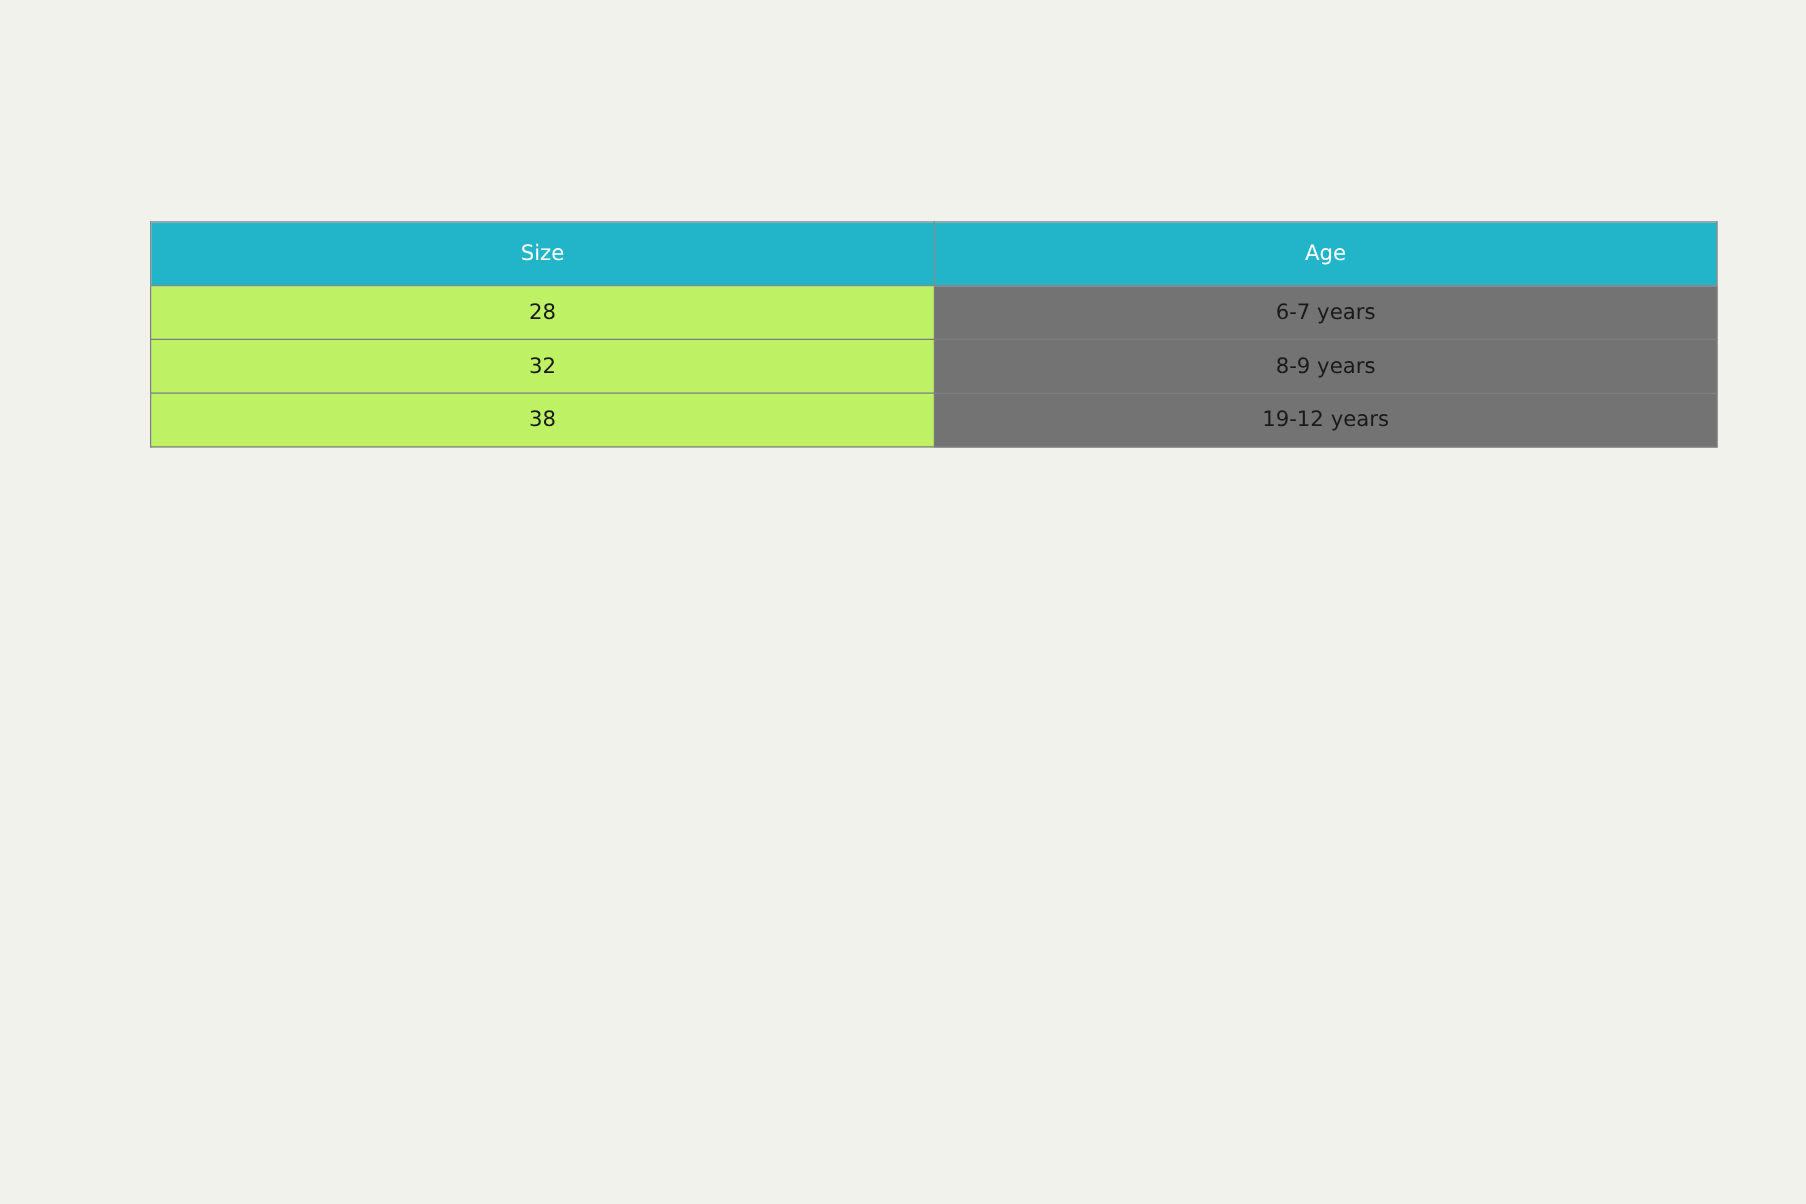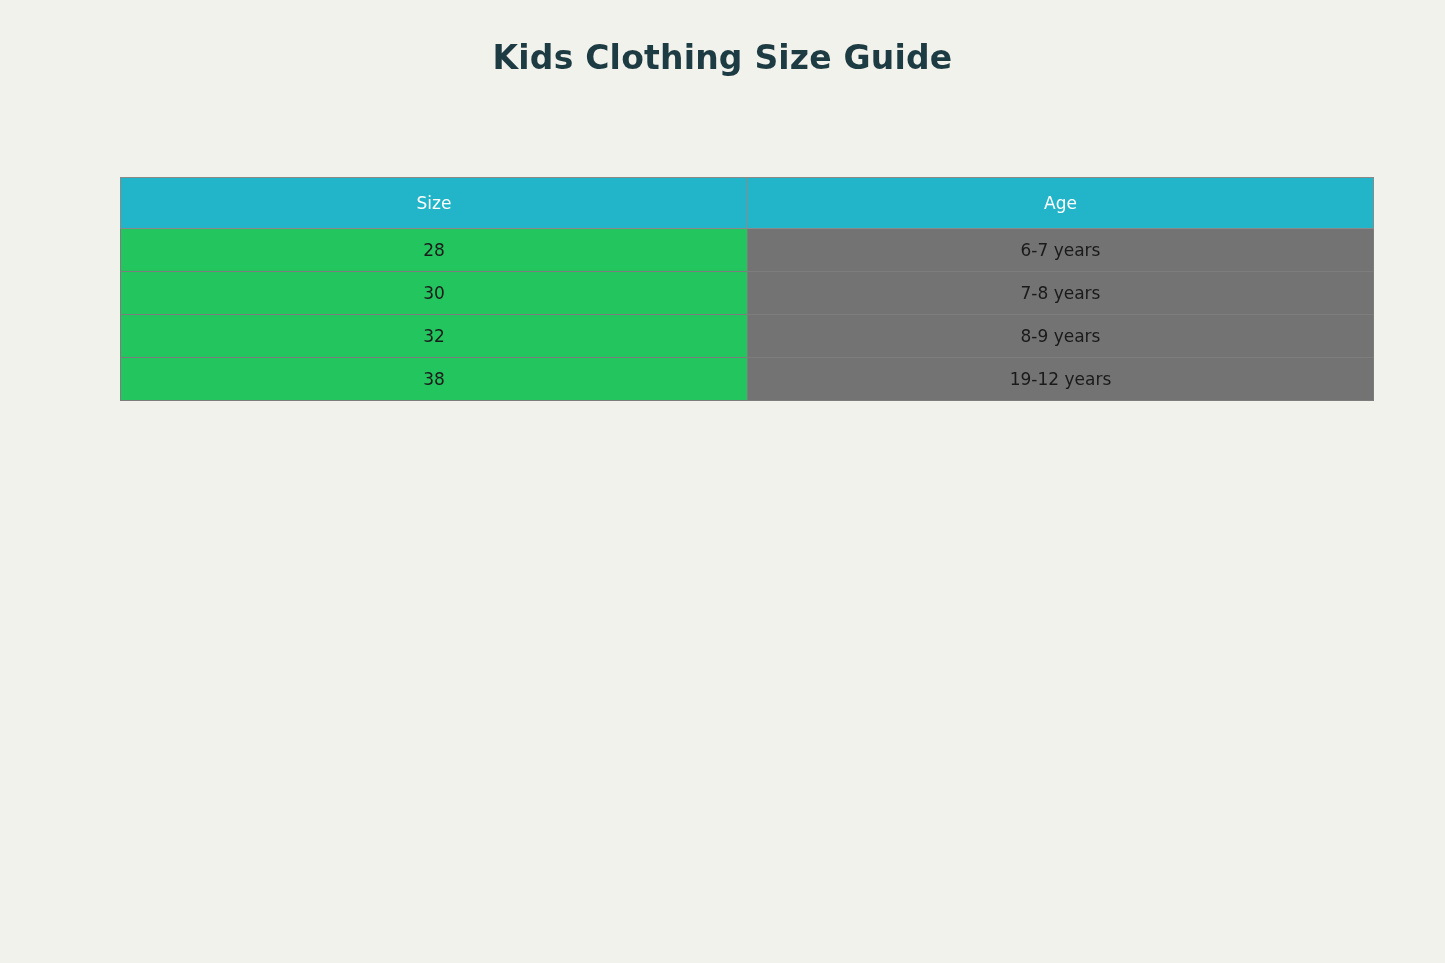--- a/index.html
+++ b/index.html
@@ -61,55 +61,50 @@
     height: 42px;
     font-size: 17px;
     font-weight: normal;
     color: #1a1a1a;
     text-align: center;
     vertical-align: middle;
     border: 1px solid #7d7d7d;
     padding: 0;
   }
   table.size-table tbody td.cell-size {
-    background: #22c55e;
+    background: #bef264;
   }
   table.size-table tbody td.cell-age {
     background: #737373;
   }
 </style>
 </head>
 <body>
 
 <div class="page">
 
-  <div class="page-title">Kids Clothing Size Guide</div>
 
   <div class="size-table-wrap">
     <table class="size-table">
       <colgroup>
         <col class="col-size">
         <col class="col-age">
       </colgroup>
       <thead>
         <tr>
           <th>Size</th>
           <th>Age</th>
         </tr>
       </thead>
       <tbody>
         <tr>
           <td class="cell-size">28</td>
           <td class="cell-age">6-7 years</td>
         </tr>
         <tr>
-          <td class="cell-size">30</td>
-          <td class="cell-age">7-8 years</td>
-        </tr>
-        <tr>
           <td class="cell-size">32</td>
           <td class="cell-age">8-9 years</td>
         </tr>
         <tr>
           <td class="cell-size">38</td>
           <td class="cell-age">19-12 years</td>
         </tr>
       </tbody>
     </table>
   </div>

